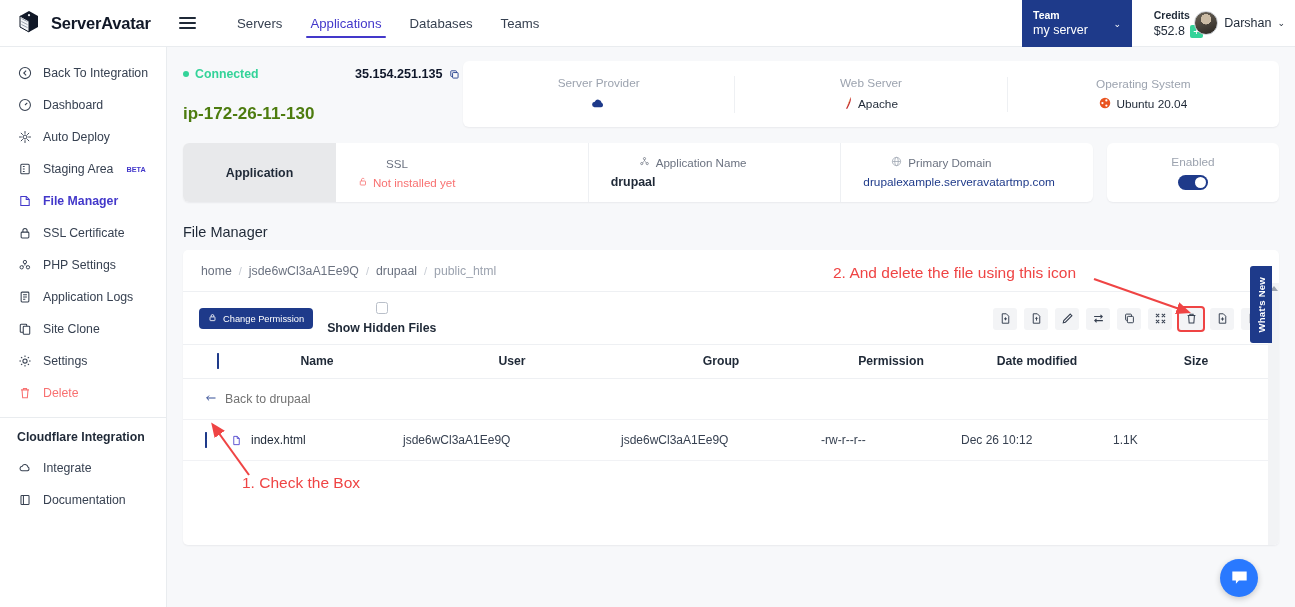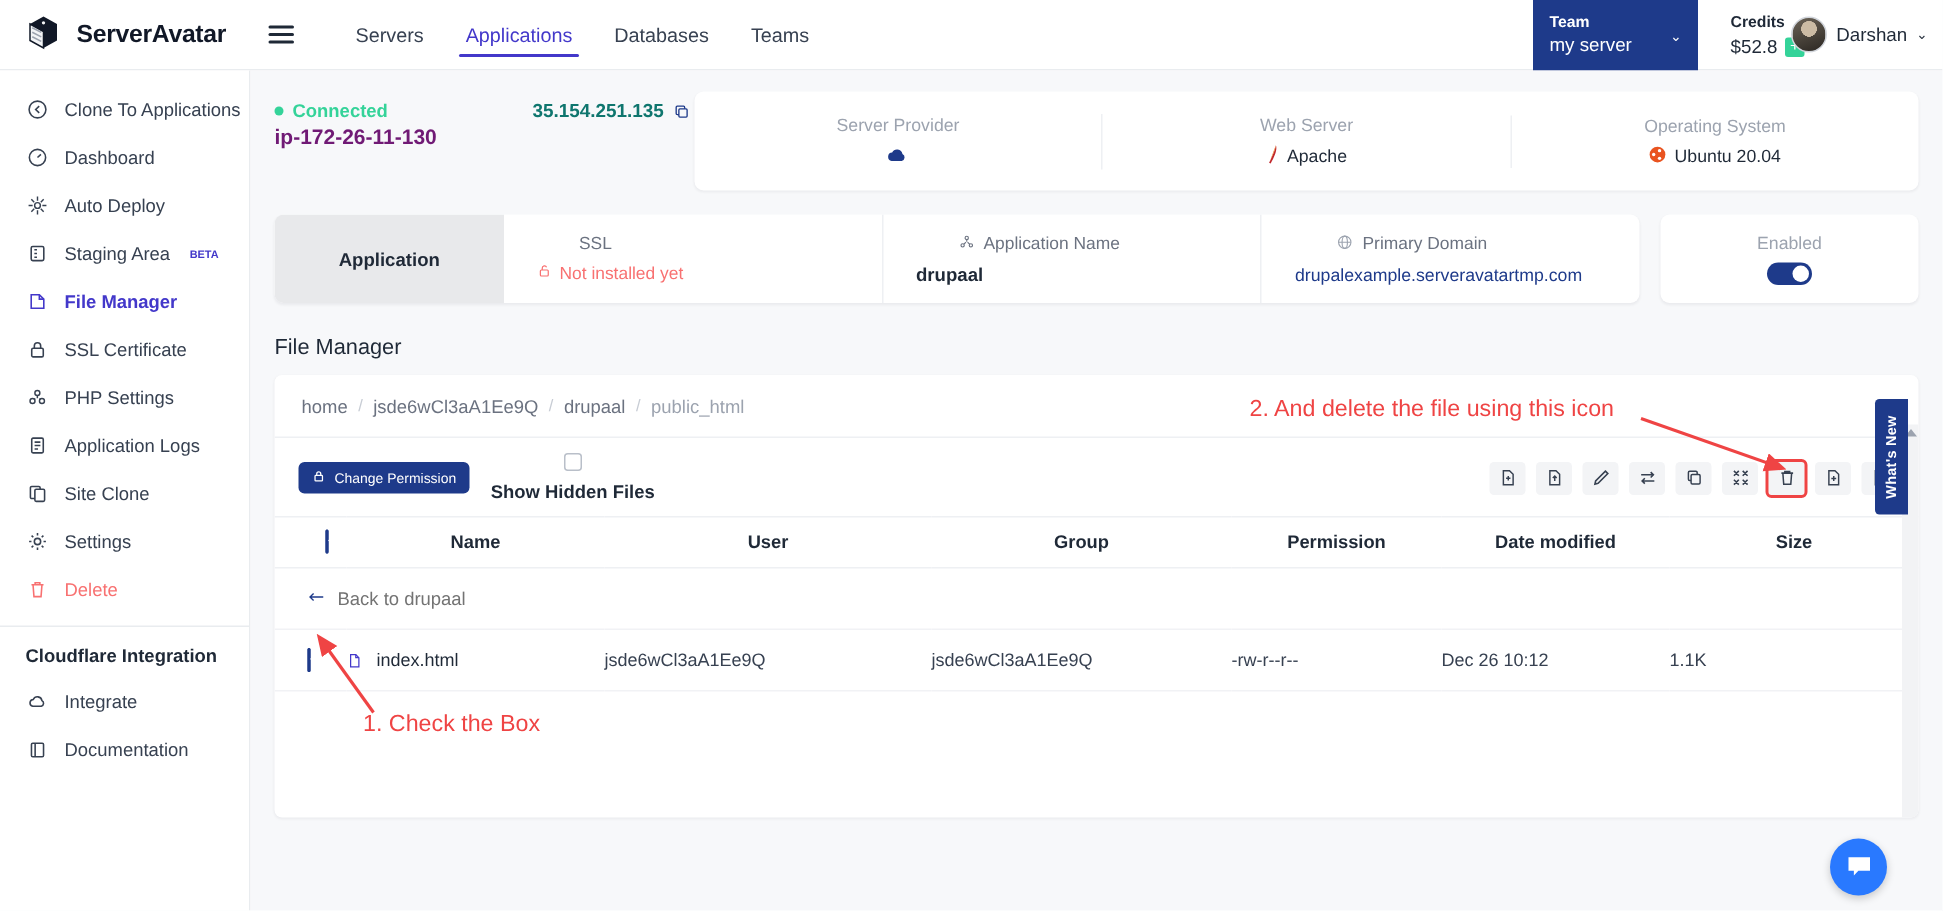--- a/index.html
+++ b/index.html
@@ -79,23 +79,23 @@
   .side-head { font-size: 12.3px; font-weight: bold; color: #1f2937; padding: 8px 0 8px 17px; }
 
   
   .main { position: absolute; top: 47px; left: 167px; width: 1128px; height: 560px; background: #f7f8fa; }
 
   .server-strip { display: flex; align-items: flex-start; padding: 14px 16px 0 16px; gap: 0; }
   .conn-block { width: 172px; padding-top: 6px; }
   .conn-row { display: flex; align-items: center; gap: 6px; }
   .dot { width: 6px; height: 6px; border-radius: 50%; background: #34d399; }
   .conn-text { font-size: 12.3px; font-weight: bold; color: #34d399; }
-  .host { font-size: 14px; font-weight: bold; color: #701a75; margin-top: 2px; }
+  .host { font-size: 17px; font-weight: bold; color: #4d7c0f; margin-top: 23px; }
   .ip-block { padding-top: 6px; display: flex; align-items: center; gap: 6px; width: 108px; }
-  .ip-text { font-size: 12.6px; font-weight: bold; color: #0f766e; }
+  .ip-text { font-size: 12.6px; font-weight: bold; color: #0f172a; }
   .copy-ico { cursor: pointer; color: #1e3a8a; display: flex; }
 
   .info-card {
     flex: 1; background: #fff; border-radius: 6px; height: 66px;
     box-shadow: 0 1px 2px rgba(16,24,40,.06); display: flex; align-items: center;
   }
   .info-cell { flex: 1; display: flex; flex-direction: column; align-items: center; justify-content: center; gap: 6px; }
   .info-cell + .info-cell { border-left: 1px solid #eef0f3; }
   .info-label { font-size: 11.8px; color: #9ca3af; }
   .info-val { font-size: 11.8px; color: #1f2937; display: flex; align-items: center; gap: 5px; }
@@ -260,21 +260,21 @@
 
   <div class="sidebar">
 
     <div class="side-item">
       <span class="side-ico">
         <svg viewBox="0 0 16 16" fill="none" stroke="#374151" stroke-width="1.2">
             <circle cx="8" cy="8" r="6.4"></circle>
             <path d="M9.3 5.4 L6.6 8 L9.3 10.6"></path>
           </svg>
       </span>
-      <span>Clone To Applications</span>
+      <span>Back To Integration</span>
     </div>
 
     <div class="side-item">
       <span class="side-ico">
         <svg viewBox="0 0 16 16" fill="none" stroke="#374151" stroke-width="1.2">
             <circle cx="8" cy="8" r="6.2"></circle>
             <path d="M8 8 L10.6 5.6"></path>
           </svg>
       </span>
       <span>Dashboard</span>

